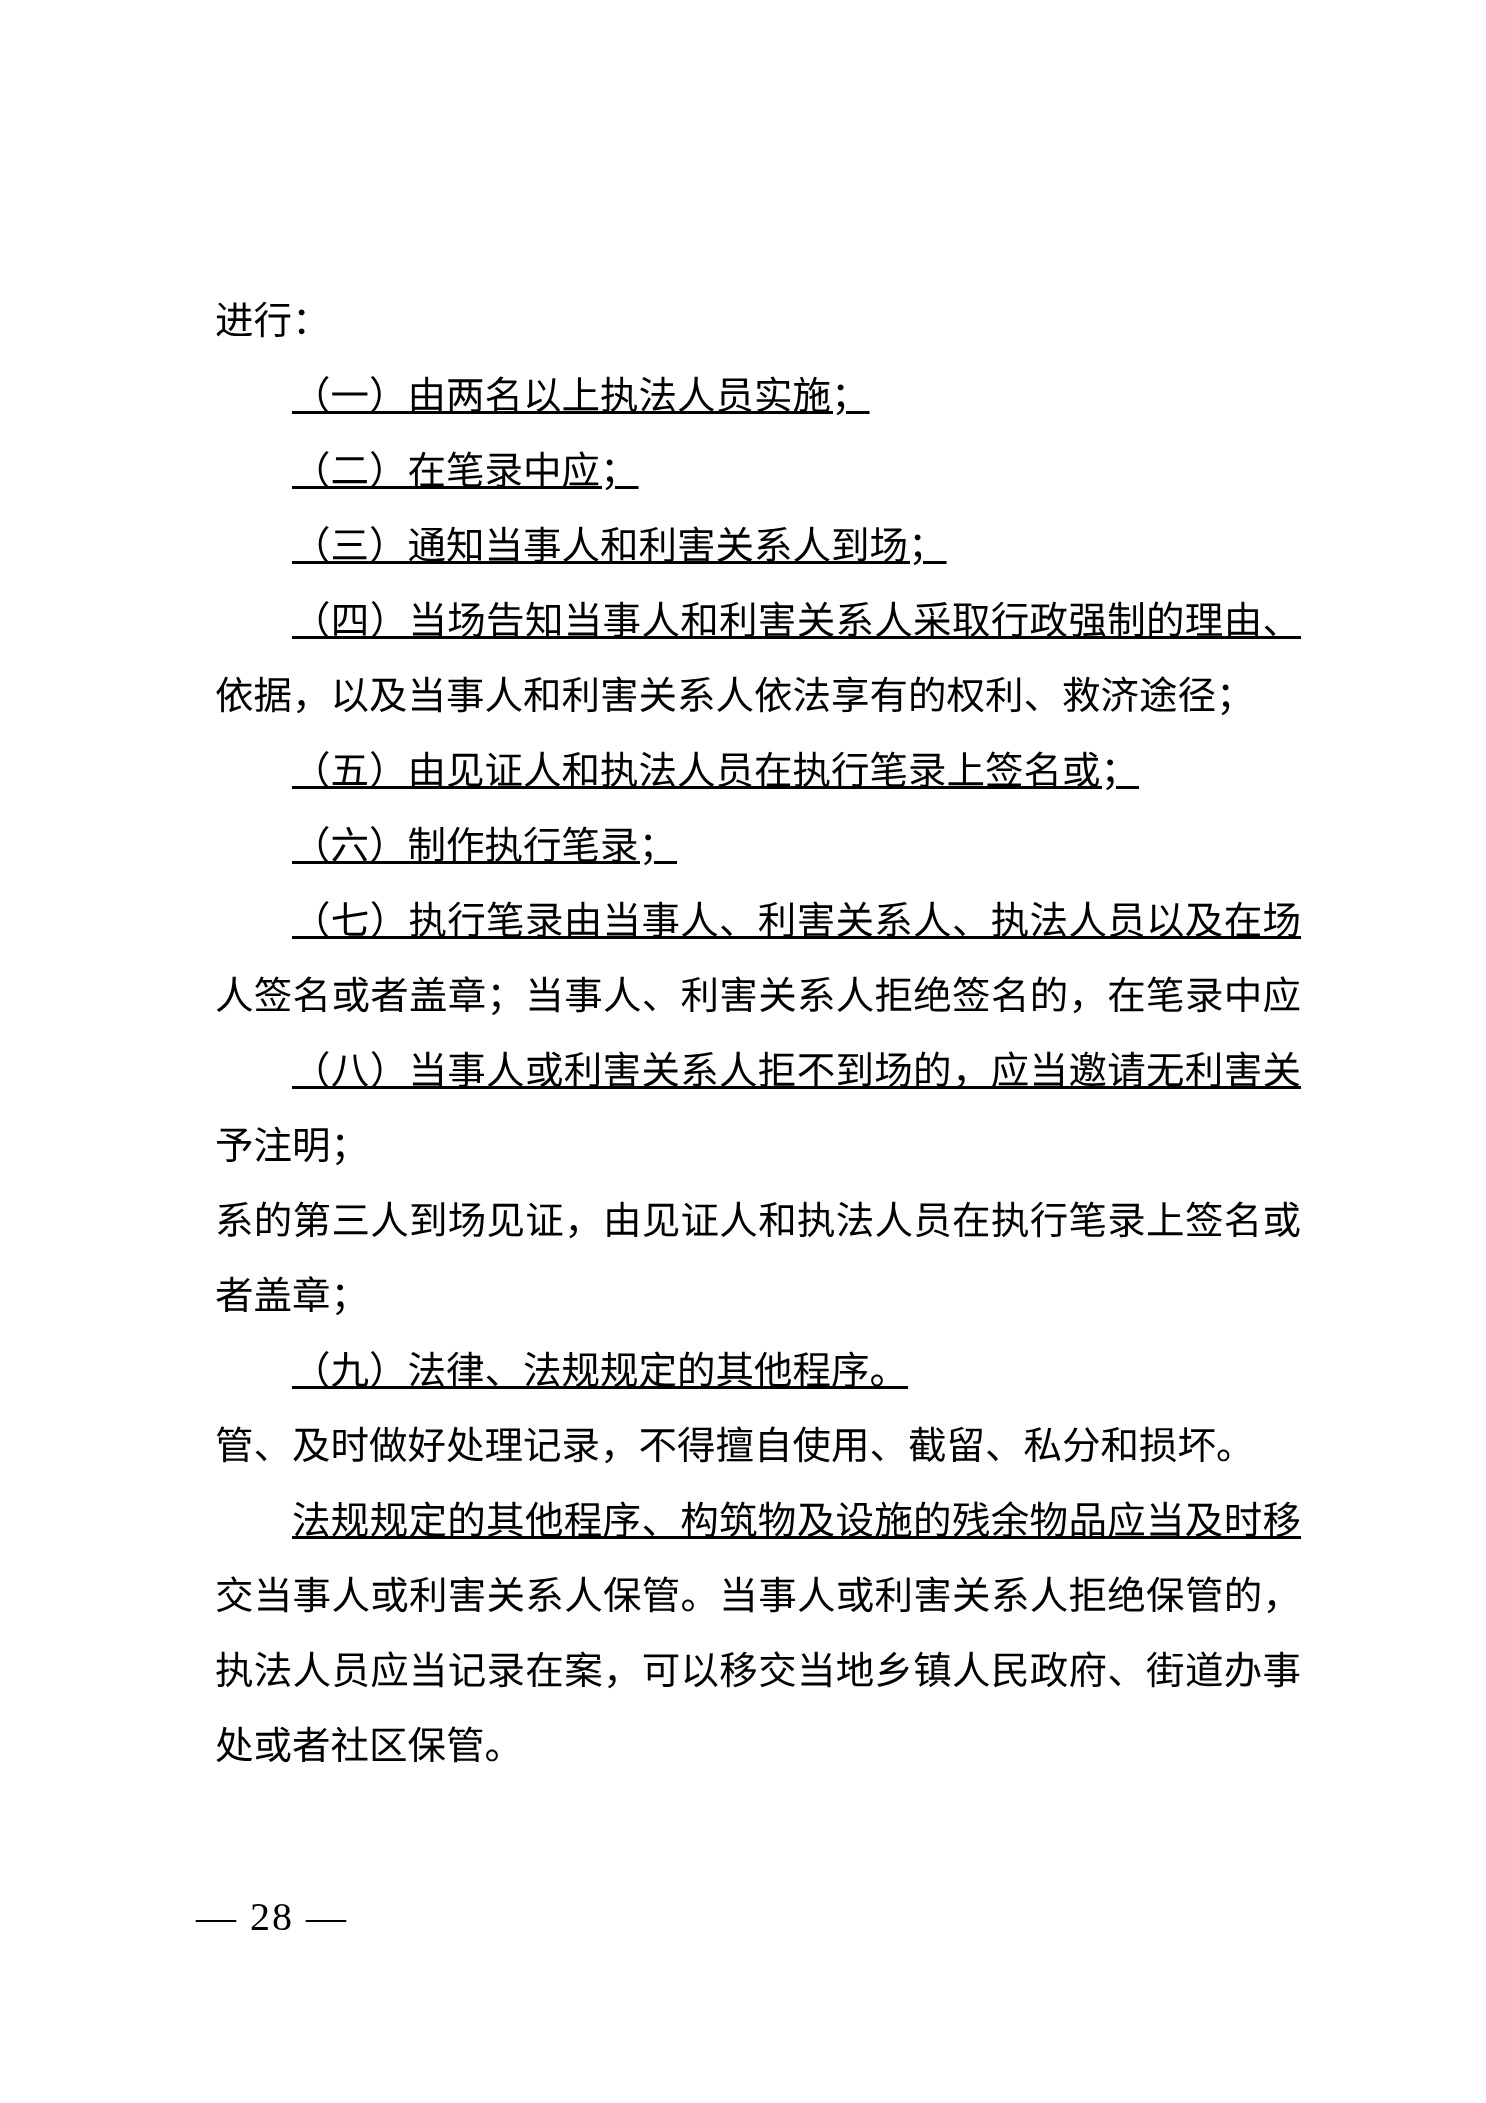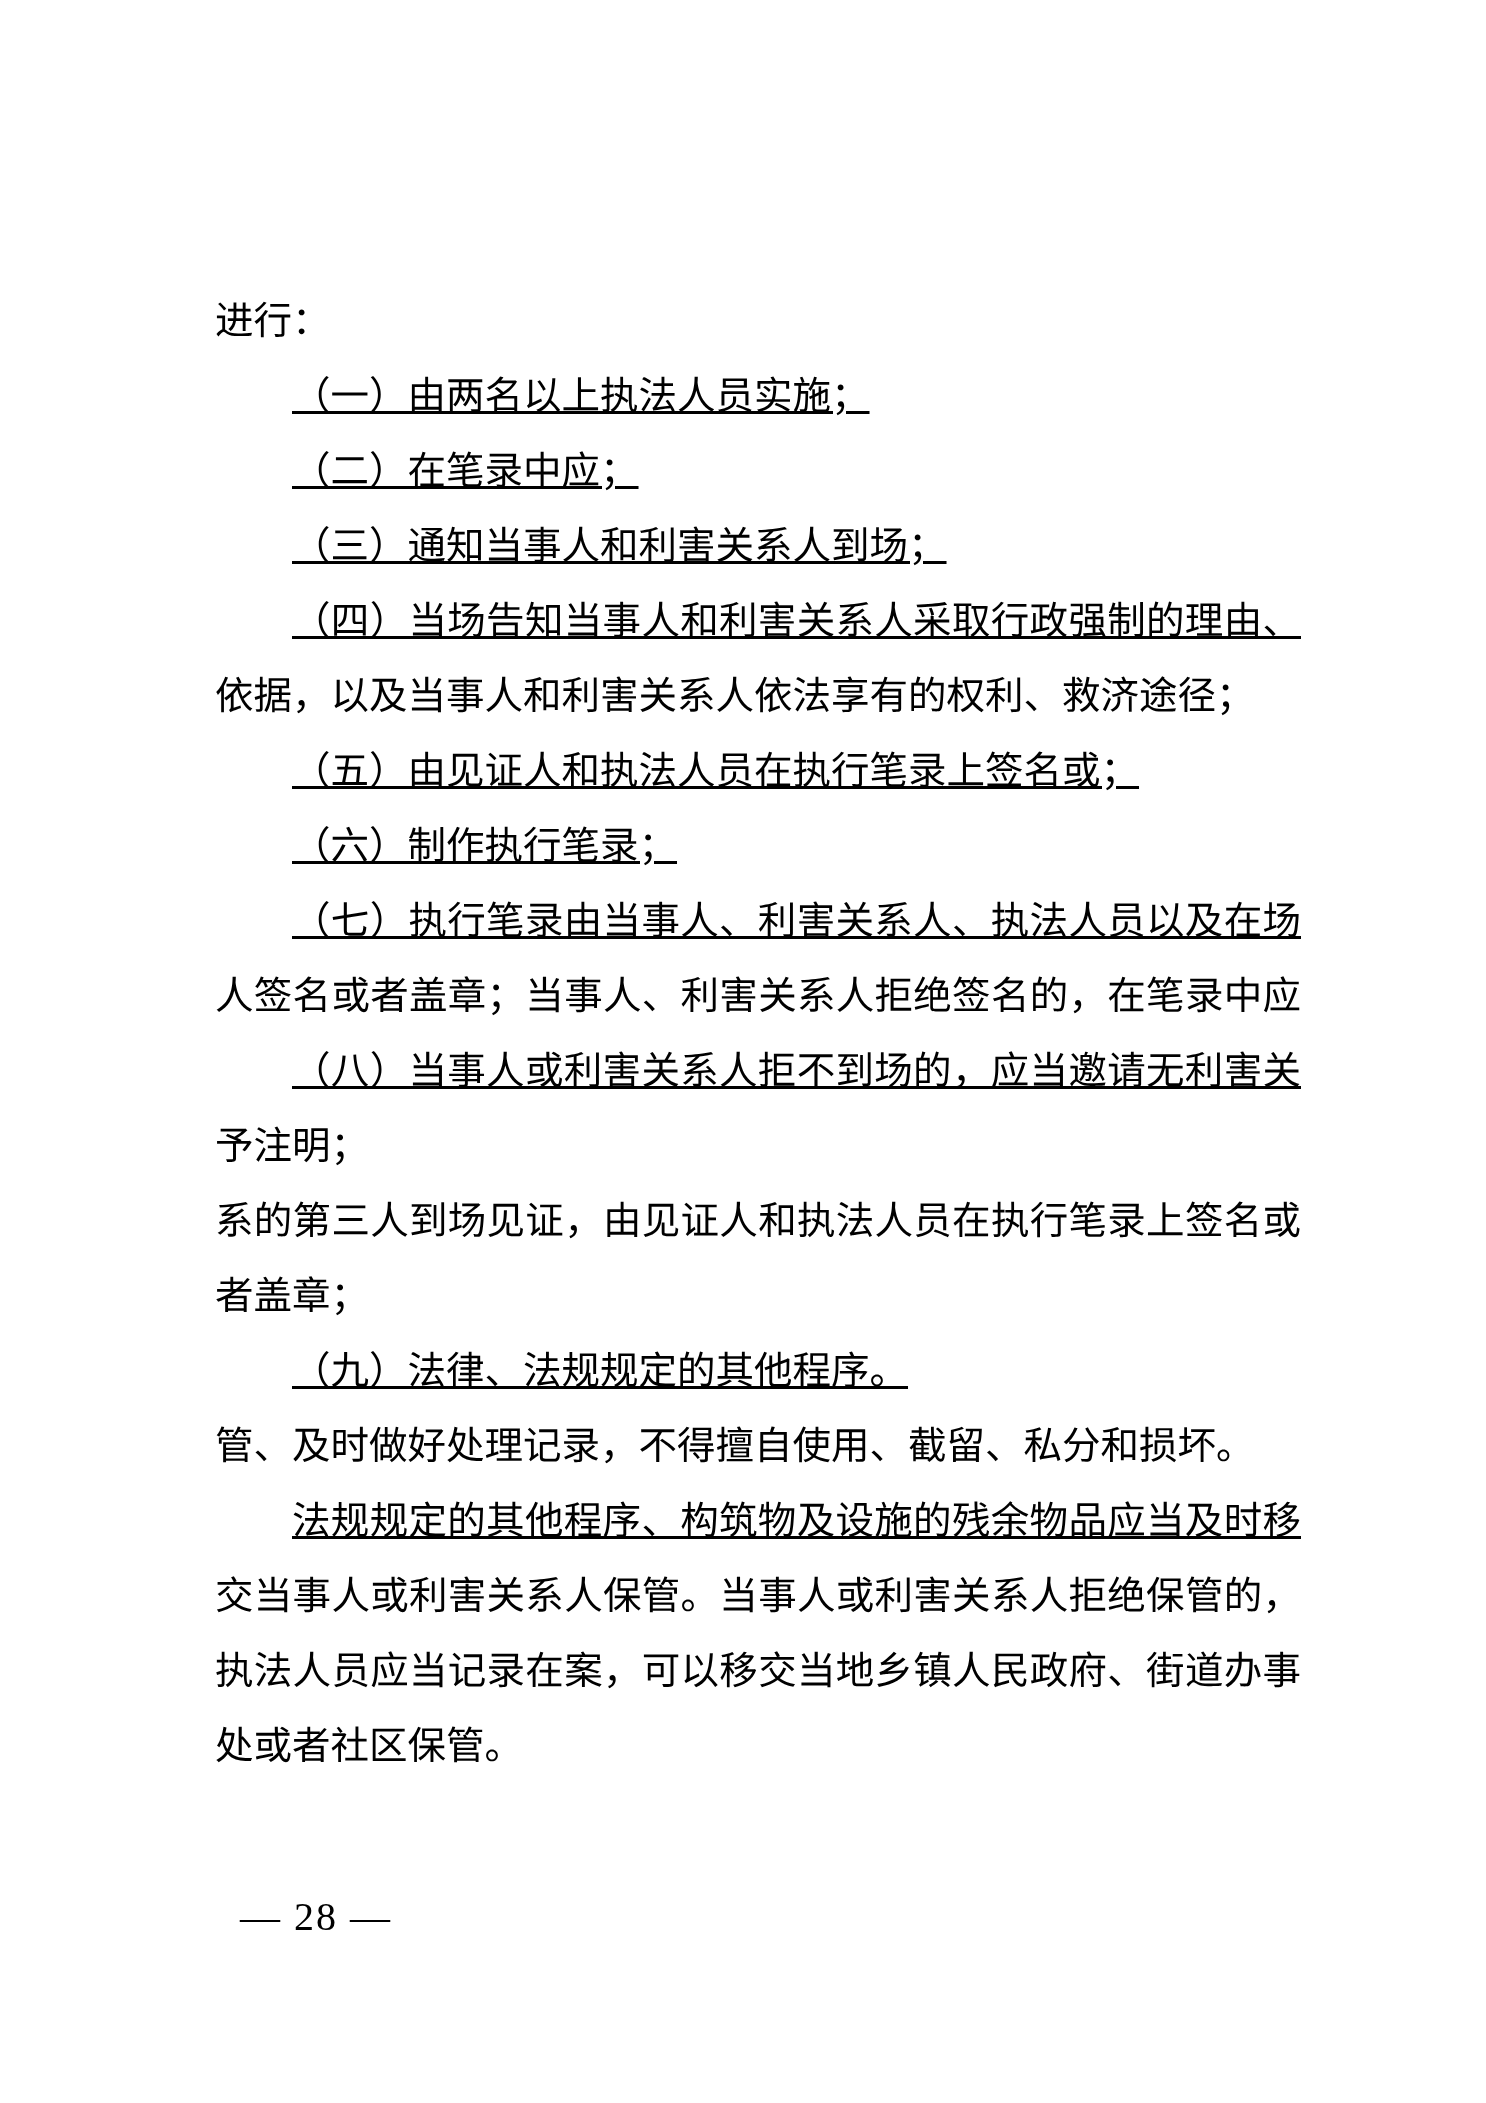--- a/index.html
+++ b/index.html
@@ -43,21 +43,20 @@
   }
   .footer {
     position: absolute;
     left: 196px;
     top: 1894px;
     height: 46px;
     line-height: 46px;
     font-size: 40px;
     letter-spacing: 2px;
     color: #000000;
-    margin-left: 44px;
   }
 </style>
 </head>
 <body>
 
 <div class="page">
   <div class="body-text">
       <div class="line">进行：</div>
       <div class="line indent">（一）由两名以上执法人员实施；</div>
       <div class="line indent">（二）在笔录中应；</div>

